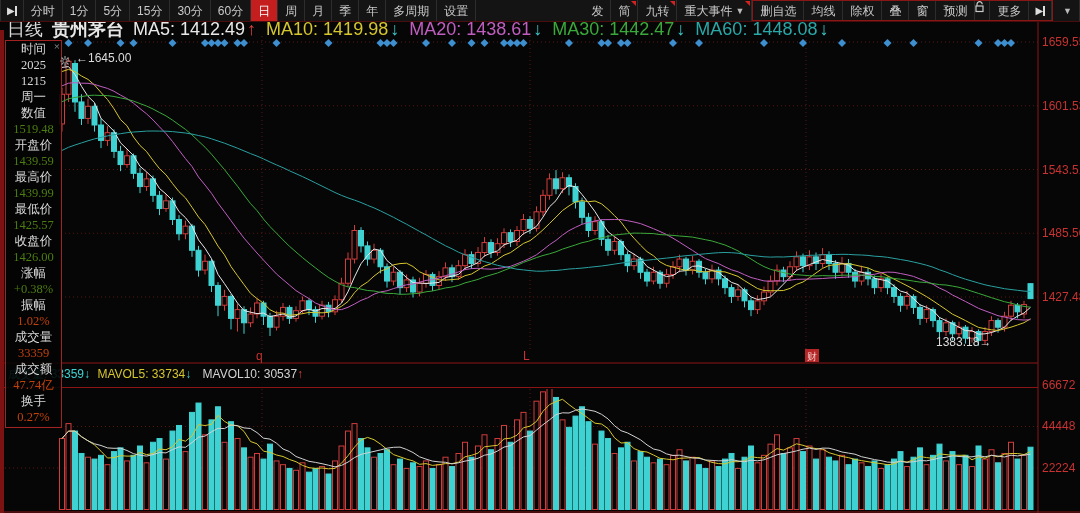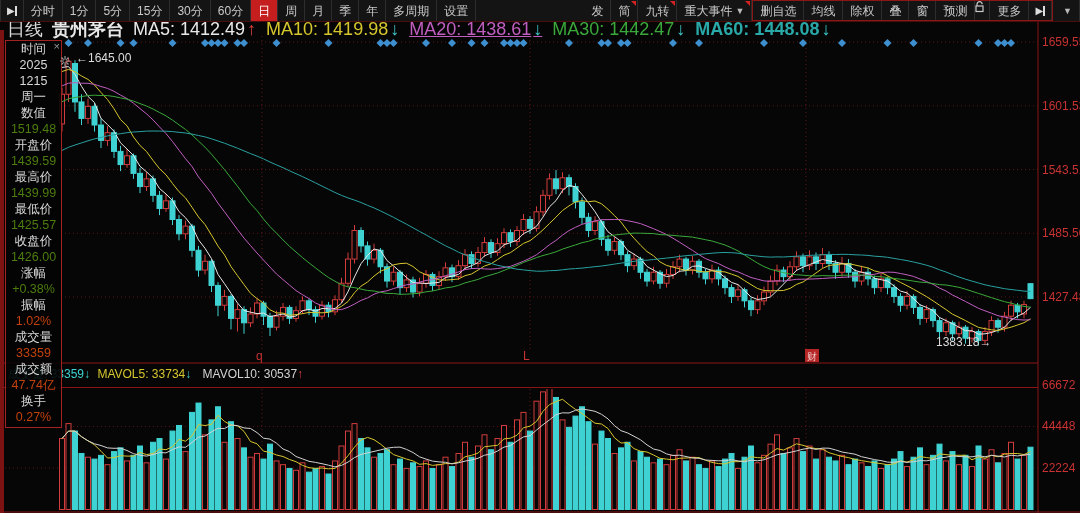--- a/index.html
+++ b/index.html
@@ -23,21 +23,21 @@
   
   .ma-header{position:absolute;top:22px;left:7px;height:14px;z-index:4;display:flex;gap:9px;
              font-size:18px;white-space:nowrap;align-items:center;}
   .mh-period{color:#dcdcdc;}
   .mh-name{color:#e8e8e8;font-weight:bold;font-family:Liberation Serif, serif;}
   .ma-item{display:inline-flex;gap:2px;}
   .arr-up{color:#e04040;}
   .arr-dn{color:#3fc8c8;}
   
   .info-panel{position:absolute;left:5px;top:40px;width:55px;height:386px;z-index:5;
-              background:rgba(4,4,4,.9);border:1px solid #a42222;text-align:center;}
+              background:rgba(4,4,4,.9);border:1px solid #a42222;text-align:center;font-family:Liberation Serif, serif;}
   .ip-row{height:16px;line-height:16px;font-size:12.5px;white-space:nowrap;}
   .ip-w{color:#d8d8d8;}.ip-r{color:#4d7c0f;}.ip-c{color:#c2410c;}
   .ip-close{position:absolute;top:0px;right:1px;color:#9a9a9a;font-size:11px;line-height:11px;}
   .ip-gear{position:absolute;top:15px;right:1px;}
   
   .vol-header{position:absolute;left:8px;top:366px;z-index:2;font-size:12px;white-space:nowrap;}
   .vh-vol{color:#3fd2d2;}
   .vh-m5{color:#d6c62e;margin-left:4px;}
   .vh-m10{color:#d2d2d2;margin-left:8px;}
   svg{position:absolute;top:0;left:0;}
@@ -650,23 +650,23 @@
         </div>
       </div>
   </div>
 
   <div class="ma-header">
     <span class="mh-period">日线</span>
     <span class="mh-name">贵州茅台</span>
     <span id="ma-list" style="display:inline-flex;gap:10px;">
         <span class="ma-item" style="color: rgb(232, 232, 232);">MA5: 1412.49<span class="arr-up">↑</span></span>
         <span class="ma-item" style="color: rgb(214, 198, 46);">MA10: 1419.98<span class="arr-dn">↓</span></span>
-        <span class="ma-item" style="color: rgb(192, 94, 192); text-decoration: underline;">MA20: 1438.61<span class="arr-dn">↓</span></span>
+        <span class="ma-item" style="color: rgb(192, 94, 192);">MA20: 1438.61<span class="arr-dn">↓</span></span>
         <span class="ma-item" style="color: rgb(58, 168, 58); text-align: right;">MA30: 1442.47<span class="arr-dn">↓</span></span>
-        <span class="ma-item" style="color: rgb(42, 168, 168); font-weight: bold;">MA60: 1448.08<span class="arr-dn">↓</span></span>
+        <span class="ma-item" style="color: rgb(42, 168, 168);">MA60: 1448.08<span class="arr-dn">↓</span></span>
       </span>
   </div>
 
   <div class="vol-header">
     <span class="vh-vol"><span>成交量: 33359</span><span>↓</span></span>
     <span class="vh-m5"><span>MAVOL5: 33734</span><span class="arr-dn">↓</span></span>
     <span class="vh-m10"><span>MAVOL10: 30537</span><span class="arr-up">↑</span></span>
   </div>
 
   <div class="info-panel">

